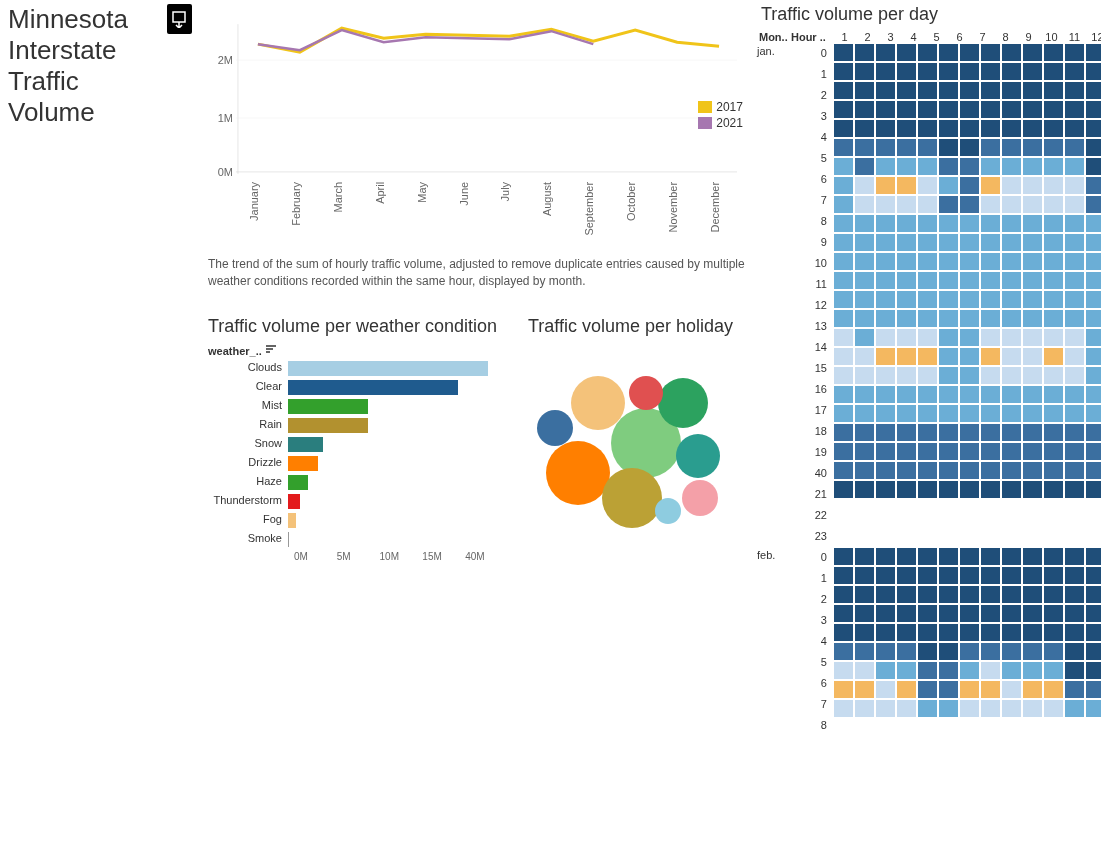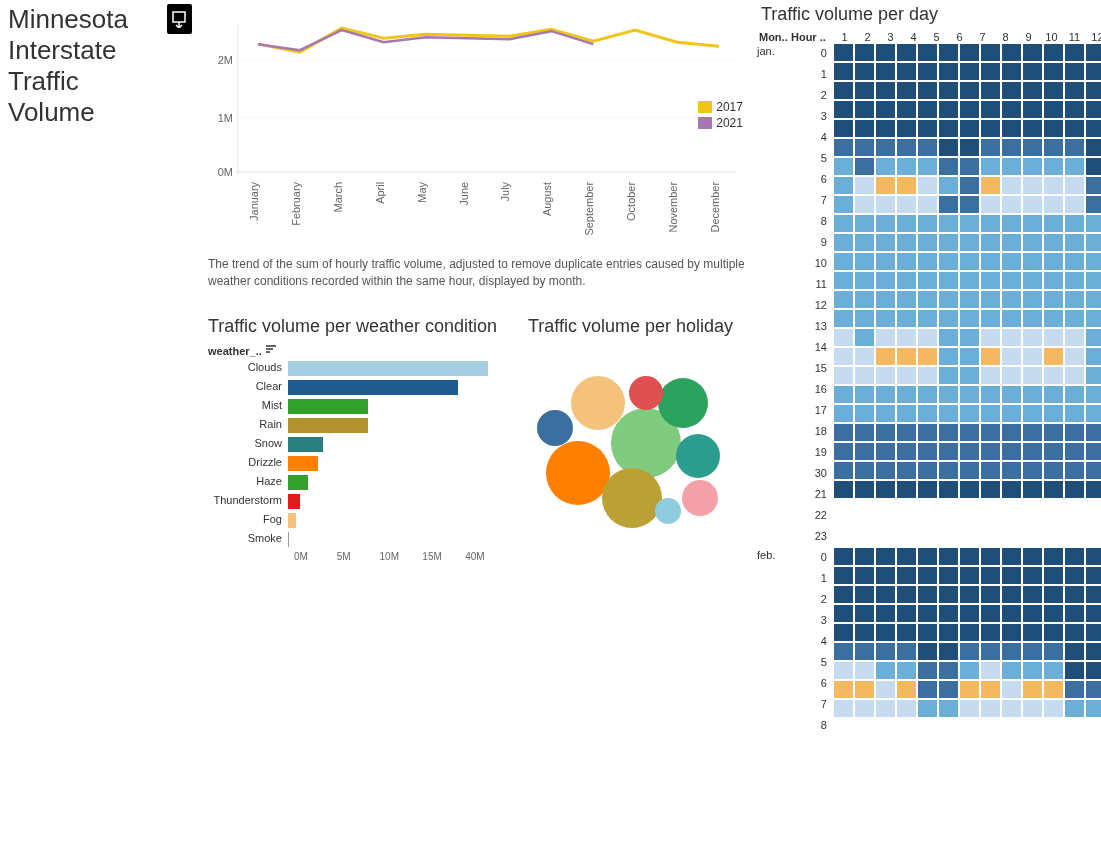--- a/index.html
+++ b/index.html
@@ -251,21 +251,21 @@
                   <div class="hm-hour-label">10</div>
                   <div class="hm-hour-label">11</div>
                   <div class="hm-hour-label">12</div>
                   <div class="hm-hour-label">13</div>
                   <div class="hm-hour-label">14</div>
                   <div class="hm-hour-label">15</div>
                   <div class="hm-hour-label">16</div>
                   <div class="hm-hour-label">17</div>
                   <div class="hm-hour-label">18</div>
                   <div class="hm-hour-label">19</div>
-                  <div class="hm-hour-label">30</div>
+                  <div class="hm-hour-label">40</div>
                   <div class="hm-hour-label">21</div>
                   <div class="hm-hour-label">22</div>
                   <div class="hm-hour-label">23</div>
                 </div>
               </div>
               <div class="hm-grid">
                 <div class="hm-row">
                   <div class="hm-cell" style="background: rgb(31, 78, 121);"></div>
                   <div class="hm-cell" style="background: rgb(31, 78, 121);"></div>
                   <div class="hm-cell" style="background: rgb(31, 78, 121);"></div>

